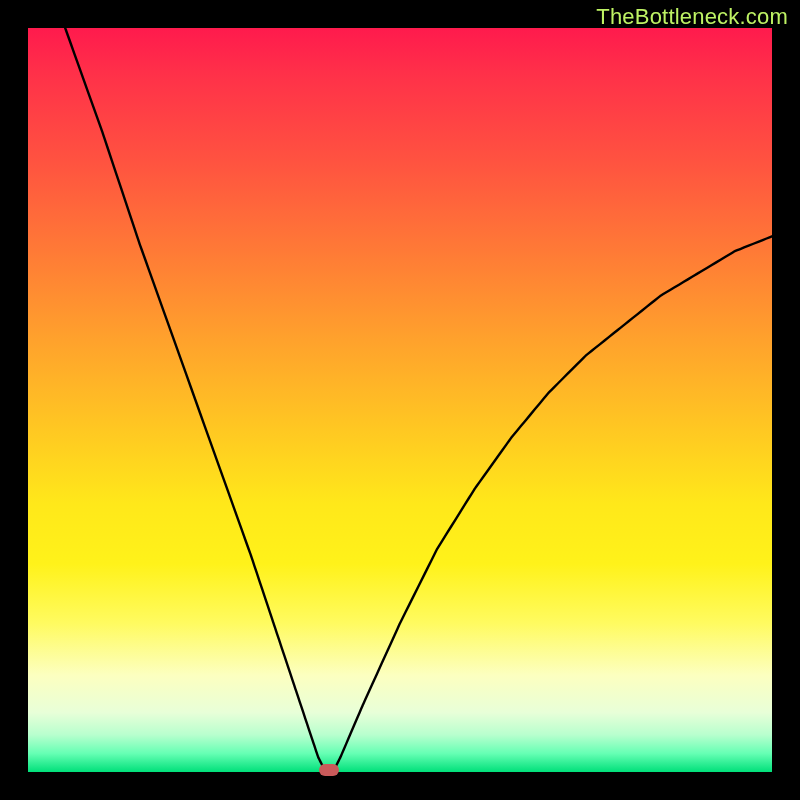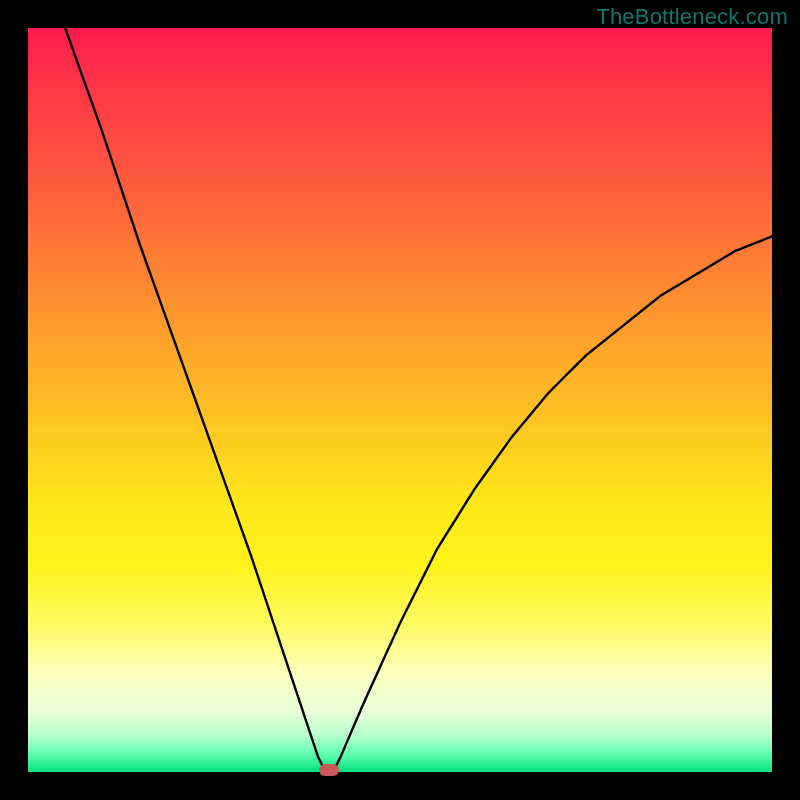--- a/index.html
+++ b/index.html
@@ -14,21 +14,21 @@
   .outer {
     position: relative;
     width: 800px;
     height: 800px;
     background: #000;
   }
   .watermark {
     position: absolute;
     top: 4px;
     right: 12px;
-    color: #0f766e;
+    color: #bef264;
     font-size: 22px;
     font-weight: 500;
     letter-spacing: 0.2px;
     z-index: 10;
   }
   .plot-area {
     position: absolute;
     left: 28px;
     top: 28px;
     width: 744px;

